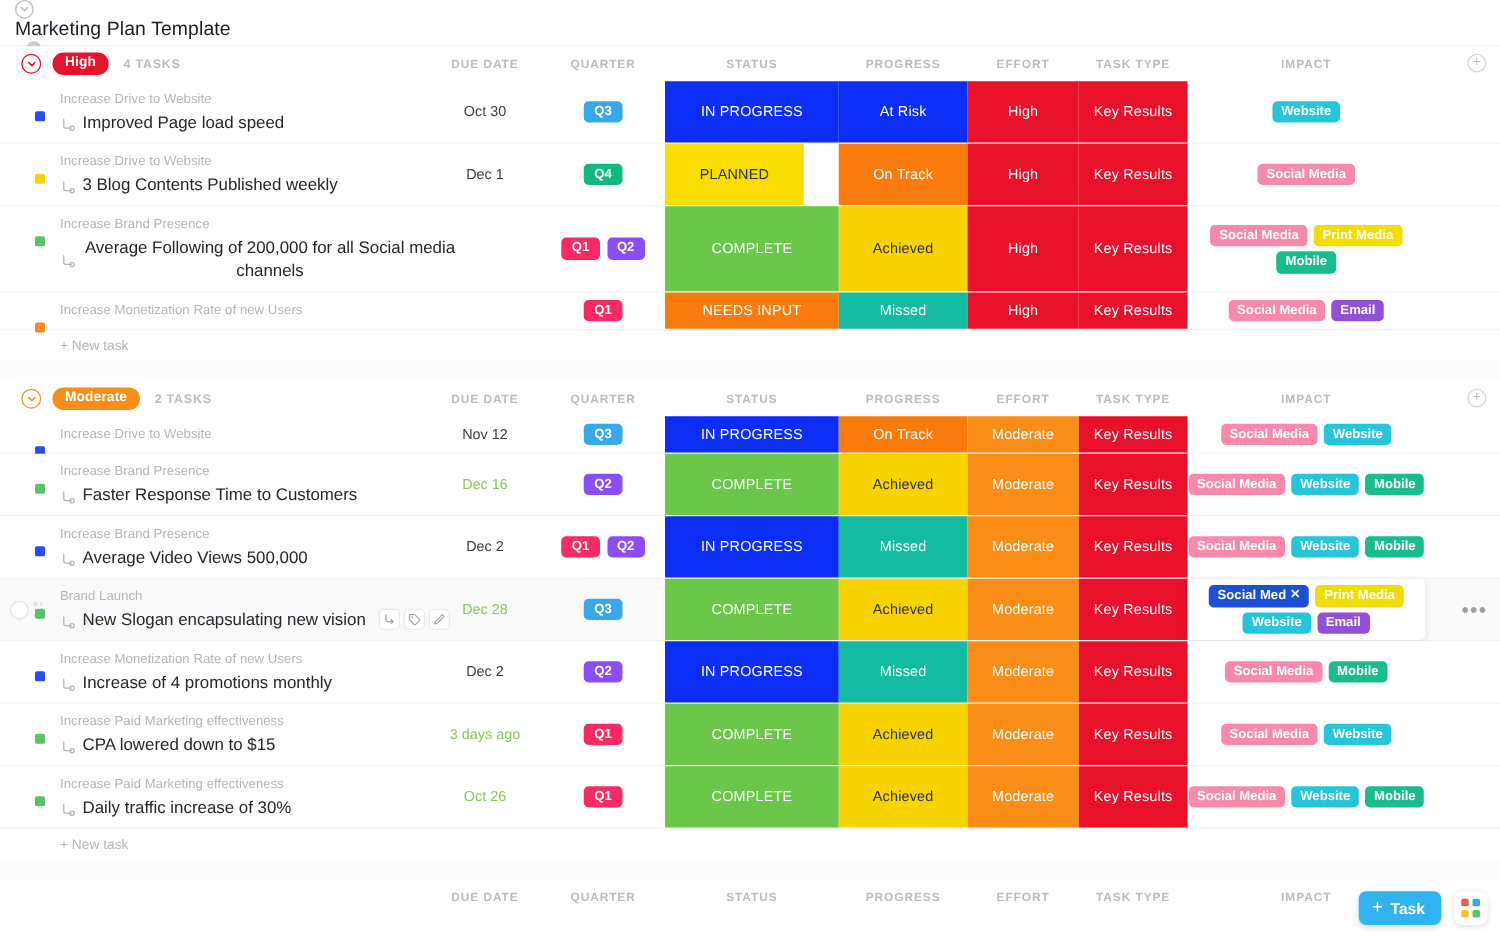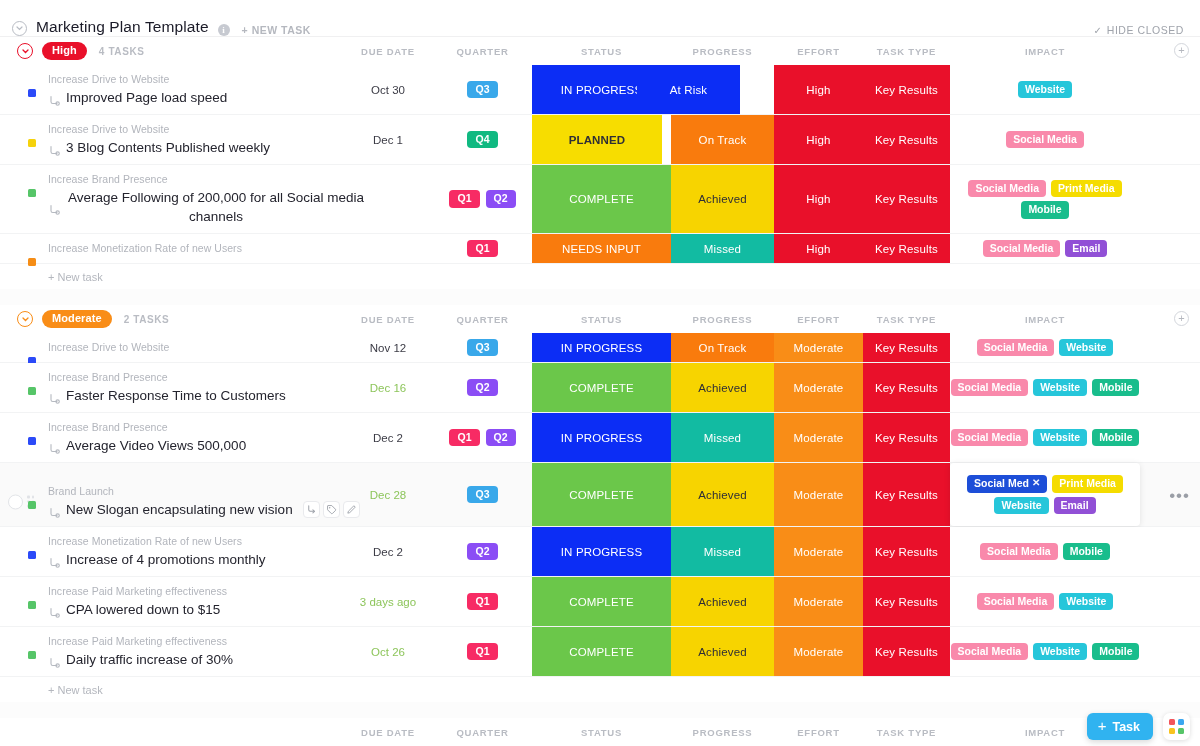--- a/index.html
+++ b/index.html
@@ -7,23 +7,24 @@
     width: 1200px; height: 746px;
     overflow: hidden;
     background: #ffffff;
     font-family: "Liberation Sans", sans-serif;
     -webkit-font-smoothing: antialiased;
   }
   .app { position: relative; width: 1200px; height: 746px; background:#fff; overflow:hidden; }
 
   
   .topbar {
-    height: 37px; display: flex; align-items: flex-end;
-    padding: 12px 16px 0 12px; background:#fff;
+    height: 37px; display: flex; align-items: flex-start;
+    padding: 0 16px 0 12px; background:#fff;
     border-bottom: 1px solid #f0f0f1;
+    flex-direction: column;
   }
   .chev-circle {
     width: 15px; height: 15px; border-radius: 50%;
     border: 1.2px solid #b8bcc4; display:flex; align-items:center; justify-content:center;
     color:#b8bcc4; font-size: 8px; line-height:1; margin-right: 9px; flex: none;
   }
   .page-title { font-size: 15.5px; color:#1b1b28; font-weight: 400; letter-spacing: .1px; }
   .info-icon {
     width: 12px; height: 12px; border-radius:50%; background:#c7cad1; color:#fff;
     font-size:9px; font-weight:700; display:flex; align-items:center; justify-content:center;
@@ -203,21 +204,21 @@
               <div class="due">Oct 30</div>
             </div>
             <div class="cell" style="left: 433px; width: 99px;">
               <div class="qbadges">
                 <span class="qb" style="background: rgb(57, 168, 234);">Q3</span>
               </div>
             </div>
             <div class="colorcell" style="left: 532px; width: 139px; background: rgb(12, 45, 245);">
               <span>IN PROGRESS</span>
             </div>
-            <div class="colorcell" style="left: 637px; width: 103px; background: rgb(12, 45, 245);">
+            <div class="colorcell" style="left: 671px; width: 103px; background: rgb(12, 45, 245);">
               <span>At Risk</span>
             </div>
             <div class="colorcell" style="left: 774px; width: 89px; background: rgb(233, 16, 42);">
               <span>High</span>
             </div>
             <div class="colorcell" style="left: 863px; width: 87px; background: rgb(233, 16, 42);">
               <span>Key Results</span>
             </div>
             <div class="impact" style="left: 950px; width: 190px;">
               <div class="impact-in">
@@ -242,21 +243,21 @@
               </div>
             </div>
             <div class="cell" style="left: 338px; width: 100px;">
               <div class="due">Dec 1</div>
             </div>
             <div class="cell" style="left: 433px; width: 99px;">
               <div class="qbadges">
                 <span class="qb" style="background: rgb(16, 185, 129);">Q4</span>
               </div>
             </div>
-            <div class="colorcell dark" style="left: 532px; width: 130px; background: rgb(247, 221, 0); font-weight: bold;">
+            <div class="colorcell dark" style="left: 532px; width: 111px; background: rgb(247, 221, 0);">
               <span>PLANNED</span>
             </div>
             <div class="colorcell" style="left: 671px; width: 103px; background: rgb(249, 123, 13);">
               <span>On Track</span>
             </div>
             <div class="colorcell" style="left: 774px; width: 89px; background: rgb(233, 16, 42);">
               <span>High</span>
             </div>
             <div class="colorcell" style="left: 863px; width: 87px; background: rgb(233, 16, 42);">
               <span>Key Results</span>
@@ -504,21 +505,21 @@
                 <span class="tag" style="background: rgb(38, 198, 218);">
                   <span>Website</span>
                 </span>
                 <span class="tag" style="background: rgb(25, 189, 140);">
                   <span>Mobile</span>
                 </span>
               </div>
             </div>
           </div>
           <div class="row hovered" style="background: rgb(250, 250, 250);">
-            <div class="row-left" style="background: rgb(250, 250, 250); margin-top: 14px;">
+            <div class="row-left" style="background: rgb(250, 250, 250);">
               <div class="hover-ctrls">
                 <div class="hover-circle"></div>
                 <div class="drag-dots">
                   <i></i>
                   <i></i>
                   <i></i>
                   <i></i>
                   <i></i>
                   <i></i>
                 </div>

